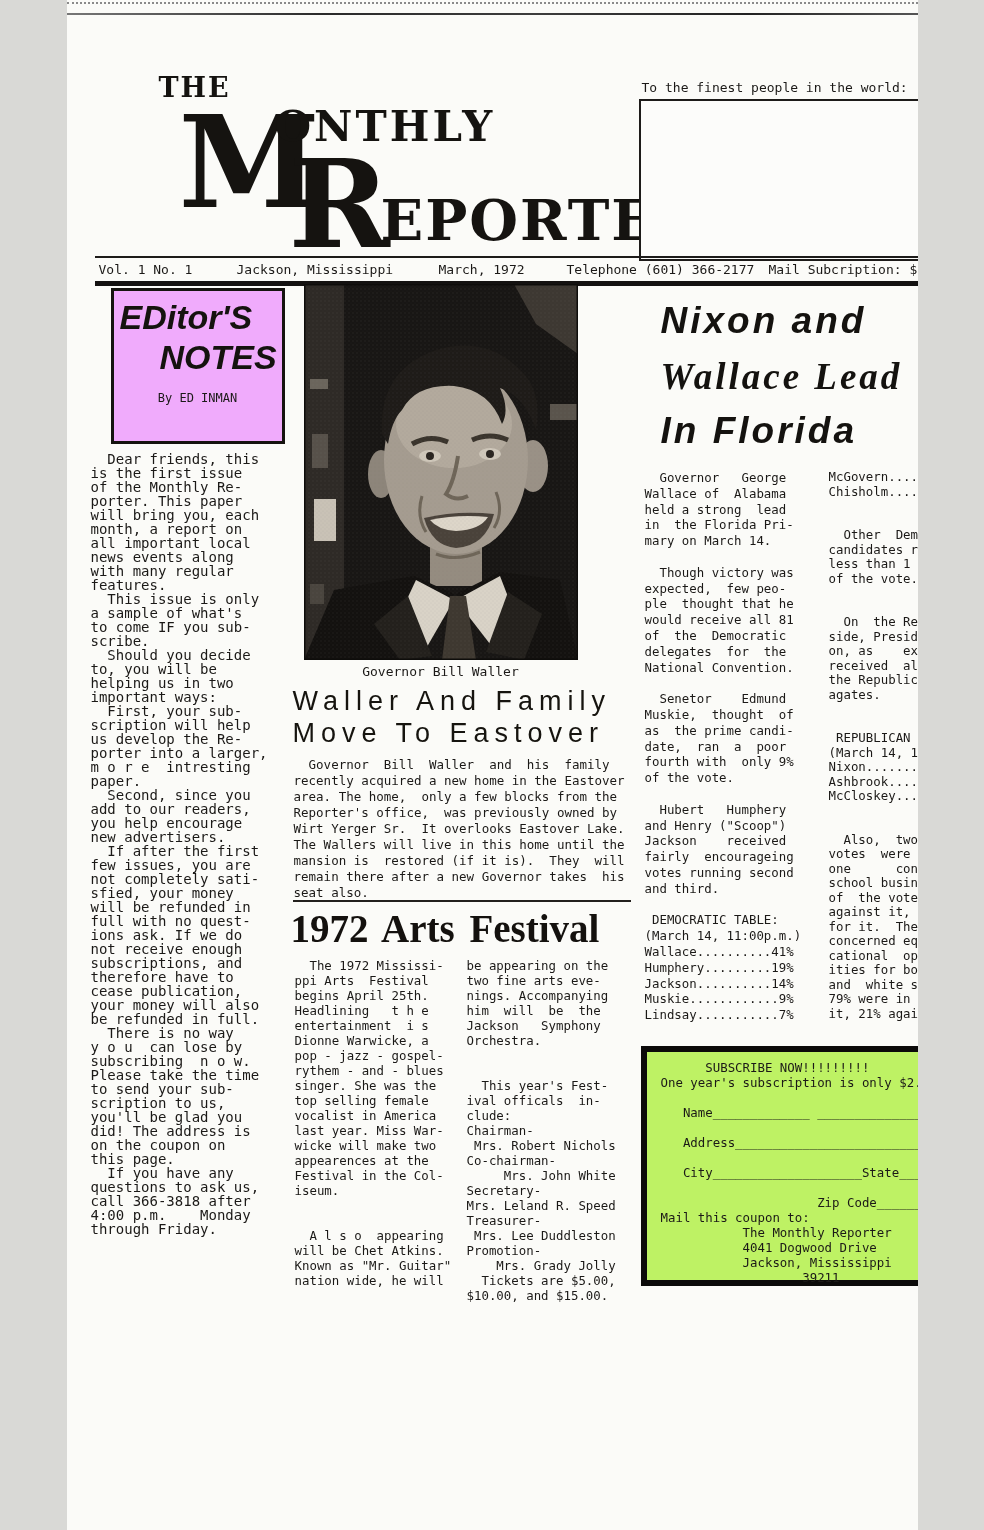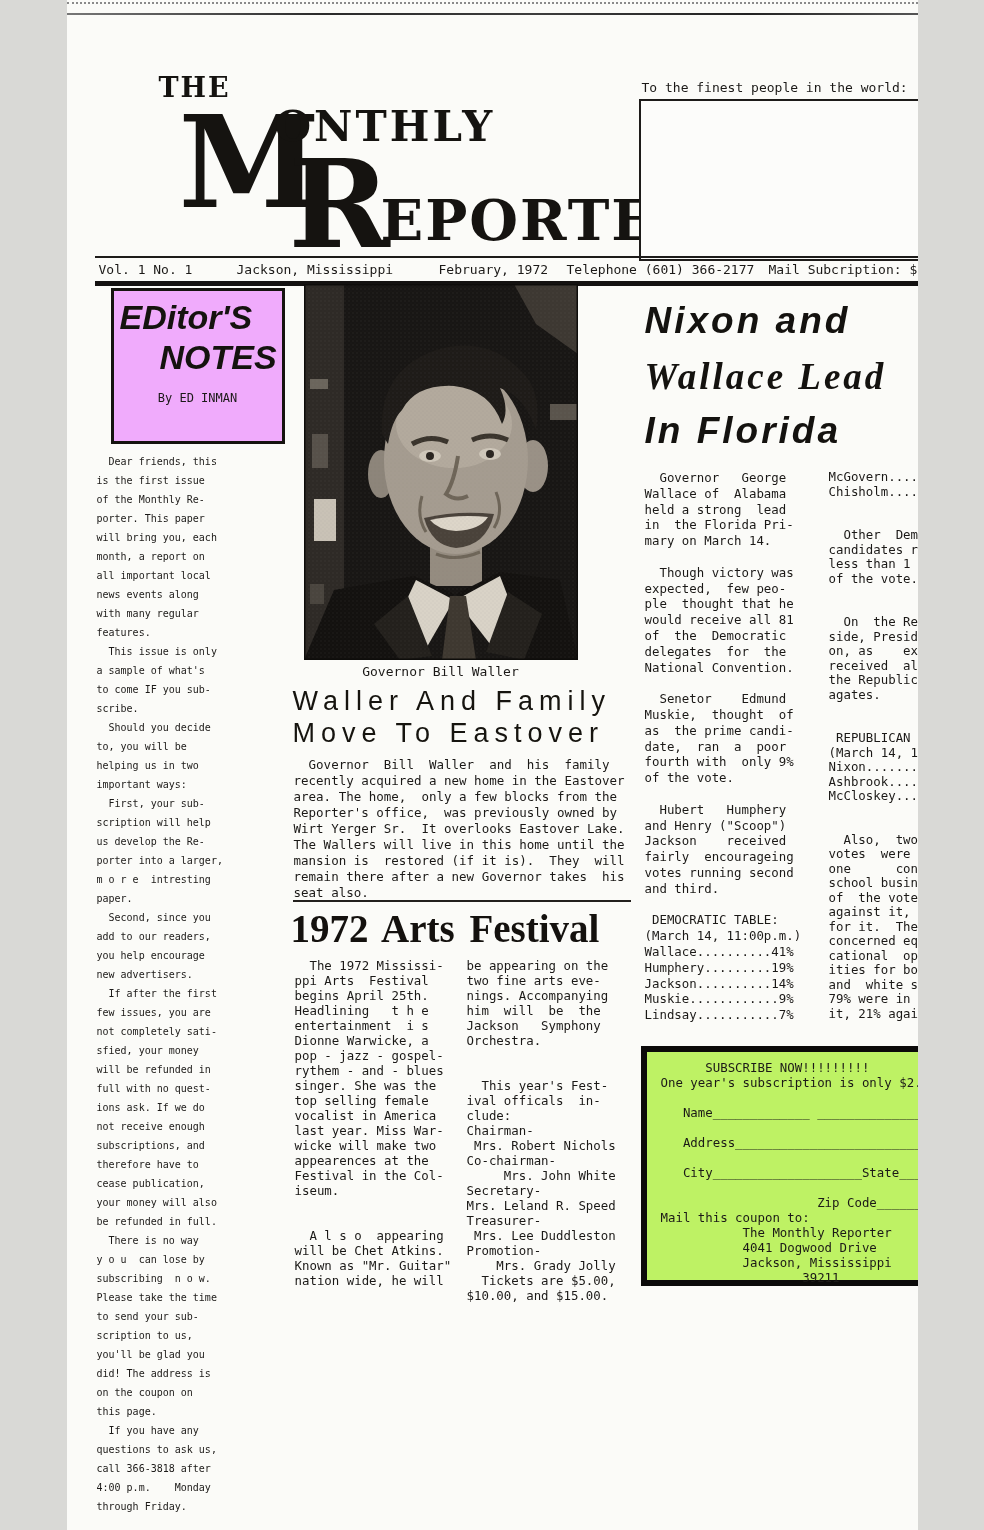--- a/index.html
+++ b/index.html
@@ -26,34 +26,34 @@
   #rule-thin{left:28px;top:256px;width:908px;height:2px;background:#1d1b19;}
   #rule-thick{left:28px;top:281px;width:908px;height:5px;background:#141211;}
   .infobar-item{top:262px;font-size:13px;}
   #ib-vol{left:32px;} #ib-city{left:170px;} #ib-date{left:372px;} #ib-phone{left:500px;} #ib-sub{left:702px;}
   
   #editor-box{left:44px;top:288px;width:168px;height:150px;border:3px solid #15130f;background:#f0abfc;}
   .ed-title{font-family:"Liberation Sans", sans-serif;font-style:italic;font-weight:700;font-size:34px;color:#15130f;line-height:1.3;}
   #ed-t1{margin:4px 0 0 6px;}
   #ed-t2{margin:-4px 0 0 46px;}
   #ed-byline{text-align:center;font-size:12px;margin-top:12px;font-family:"DejaVu Sans Mono", monospace;}
-  #editor-body{left:30px;top:452px;font-size:10px;line-height:19px;}
+  #editor-body{left:24px;top:452px;font-size:14px;line-height:14px;}
   
   #photo{left:237px;top:284px;width:274px;height:376px;}
   #photo-caption{left:237px;top:664px;width:274px;text-align:center;font-size:13px;}
   .waller-h{font-family:"Liberation Sans", sans-serif;font-weight:400;font-size:27px;letter-spacing:6px;color:#16140f;}
   #waller-h1{left:226px;top:686px;}
   #waller-h2{left:226px;top:718px;}
   #waller-body{left:227px;top:757px;font-size:12.5px;line-height:16px;}
   #center-rule{left:226px;top:900px;width:338px;height:2px;background:#23201d;}
   #arts-headline{left:224px;top:906px;font-family:"Liberation Serif", serif;font-weight:700;font-size:39px;color:#14110e;white-space:nowrap;word-spacing:5px;}
   #arts-col1{left:228px;top:958px;font-size:12.4px;line-height:15px;}
   #arts-col2{left:400px;top:958px;font-size:12.4px;line-height:15px;}
   
-  .nixon-h{font-family:"Liberation Sans", sans-serif;font-style:italic;font-weight:700;font-size:37px;letter-spacing:3px;color:#14120f;}
+  .nixon-h{font-family:"Liberation Sans", sans-serif;font-style:italic;font-weight:700;font-size:37px;letter-spacing:3px;color:#14120f;margin-left:16px;}
   #nixon-h1{left:578px;top:300px;}
   #nixon-h2{left:578px;top:355px;font-family:Liberation Serif, serif;}
   #nixon-h3{left:578px;top:410px;}
   #nixon-col1{left:578px;top:470px;font-size:12.4px;line-height:15.8px;}
   #nixon-col2{left:762px;top:470px;font-size:12.4px;line-height:14.5px;}
   
   #coupon{left:574px;top:1046px;width:350px;height:228px;border:6px solid #0c0b0a;background:#bef264;}
   #coupon-body{margin:8px 0 0 14px;font-size:12.4px;line-height:15px;white-space:pre;font-family:"DejaVu Sans Mono", monospace;}
 </style>
 </head>
@@ -68,21 +68,21 @@
   <div class="abs mast-serif" id="m-m">M</div>
   <div class="abs mast-serif" id="m-onthly">ONTHLY</div>
   <div class="abs mast-serif" id="m-r">R</div>
   <div class="abs mast-serif" id="m-eporter">EPORTER</div>
   <div class="txt" id="tagline">To the finest people in the world:</div>
   <div class="abs" id="address-box"></div>
 
   <div class="abs" id="rule-thin"></div>
   <div class="txt infobar-item" id="ib-vol">Vol. 1 No. 1</div>
   <div class="txt infobar-item" id="ib-city">Jackson, Mississippi</div>
-  <div class="txt infobar-item" id="ib-date">February, 1972</div>
+  <div class="txt infobar-item" id="ib-date">March, 1972</div>
   <div class="txt infobar-item" id="ib-phone">Telephone (601) 366-2177</div>
   <div class="txt infobar-item" id="ib-sub">Mail Subcription: $2.00 per year</div>
   <div class="abs" id="rule-thick"></div>
 
   <div class="abs" id="editor-box">
     <div class="ed-title" id="ed-t1">EDitor'S</div>
     <div class="ed-title" id="ed-t2">NOTES</div>
     <div id="ed-byline">By ED INMAN</div>
   </div>
   <pre class="txt" id="editor-body">  Dear friends, this

